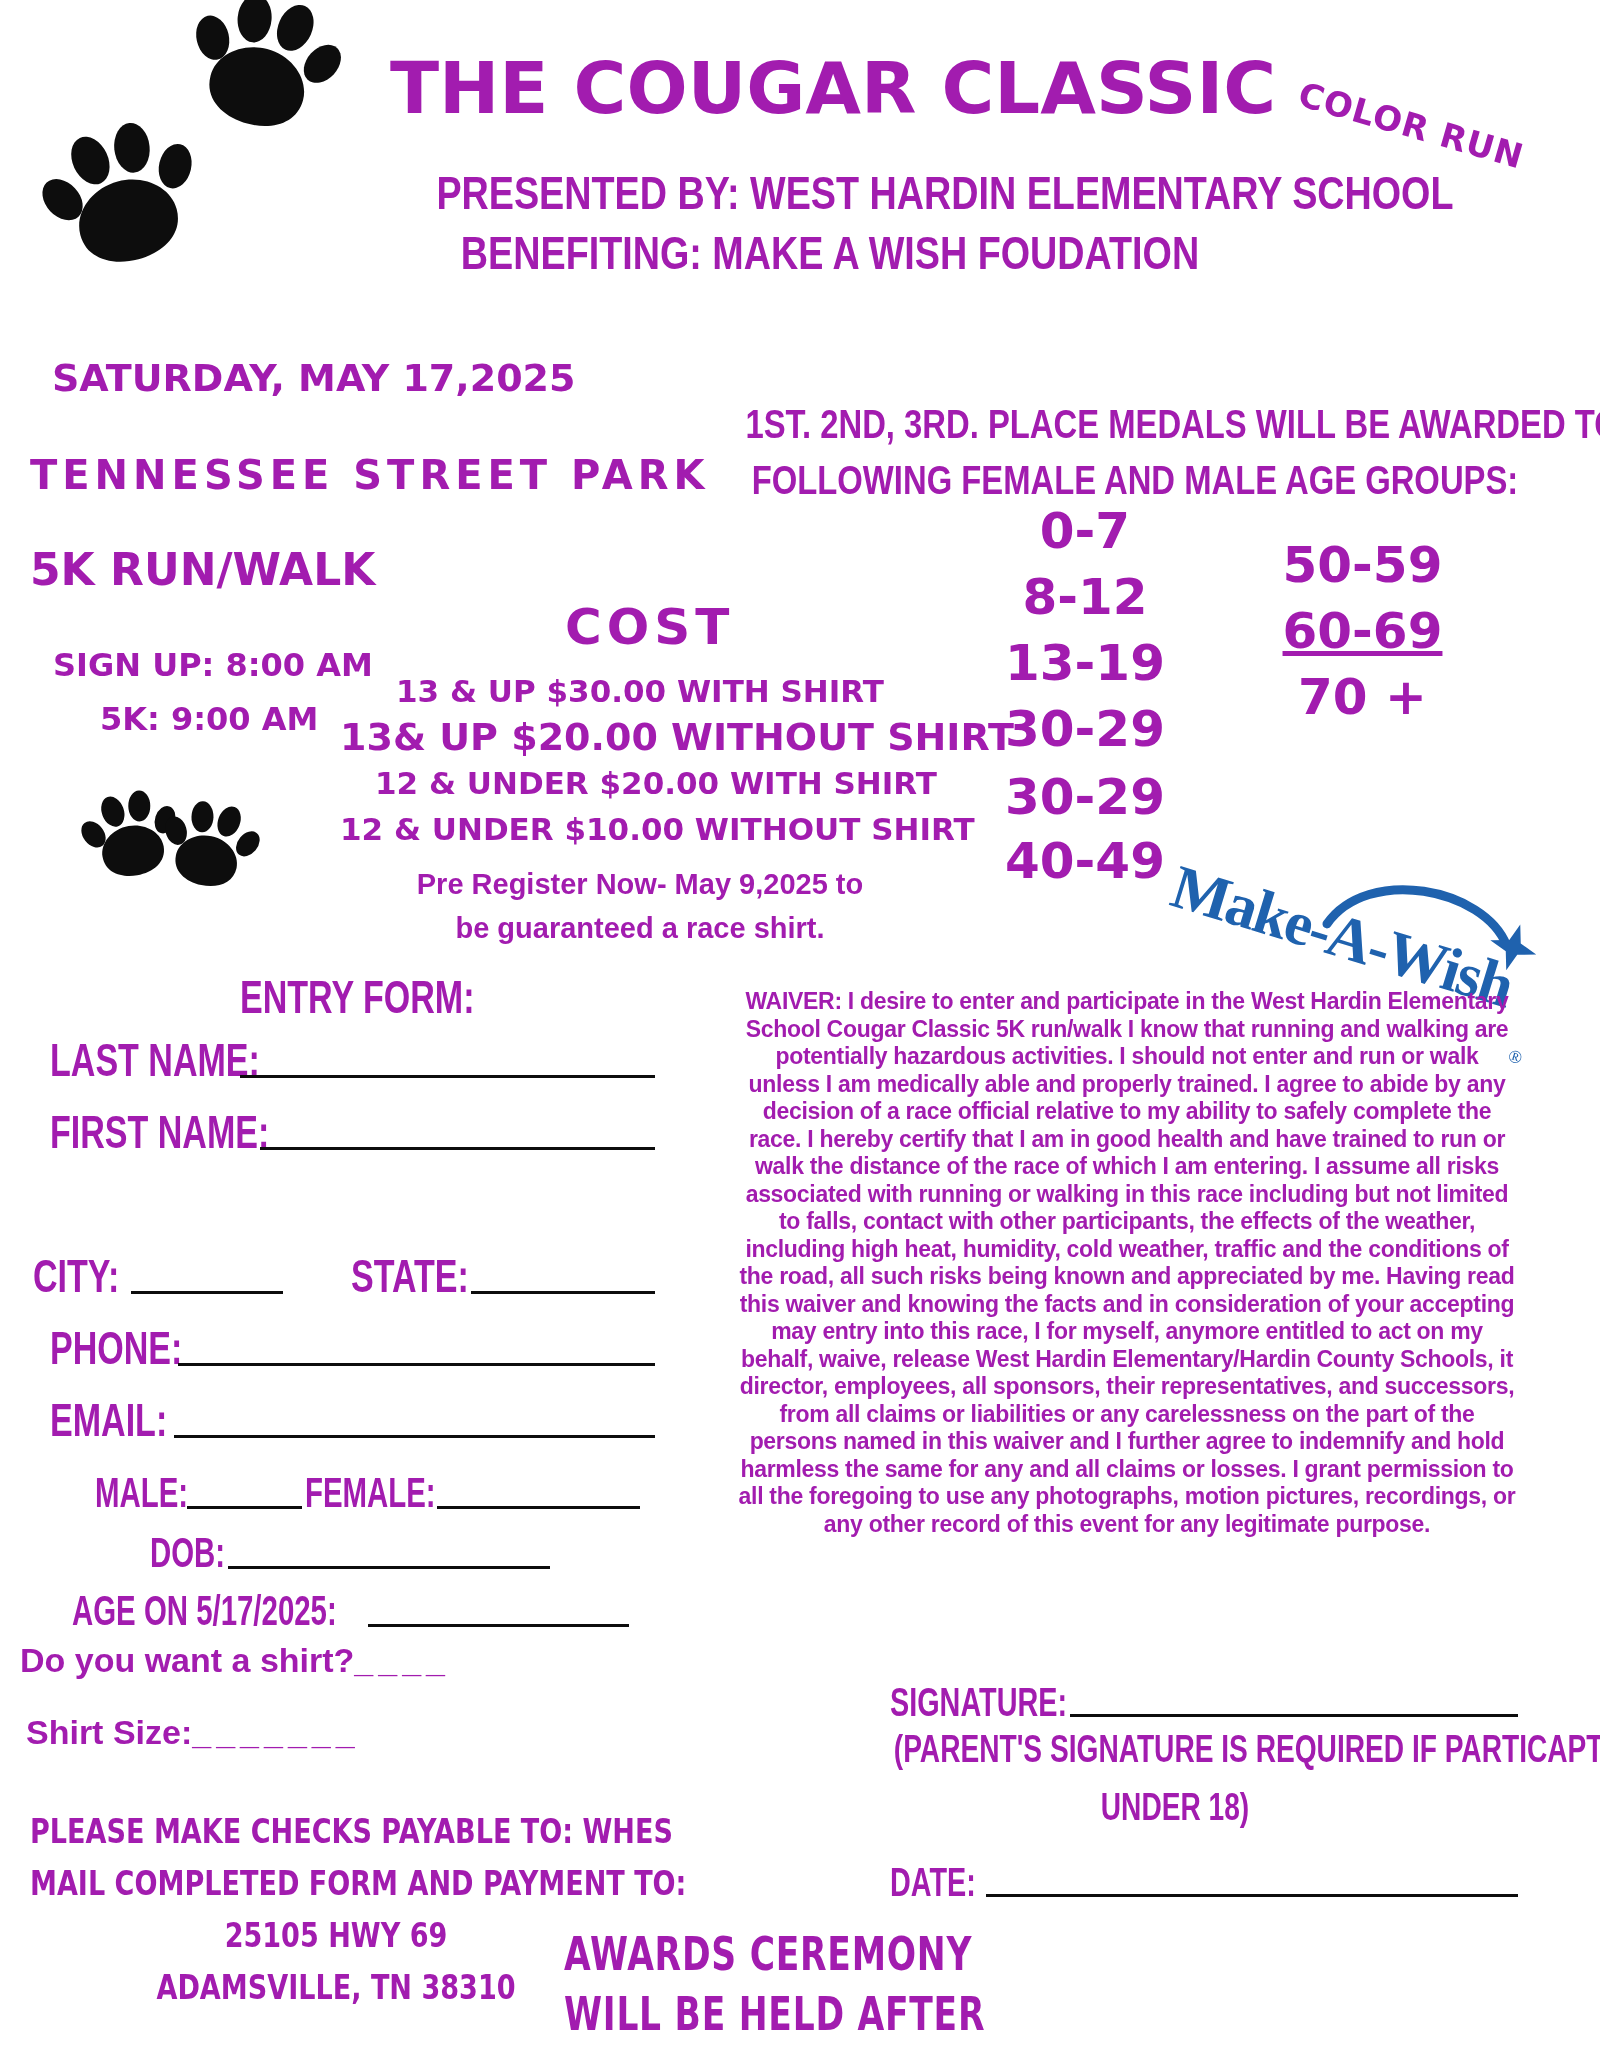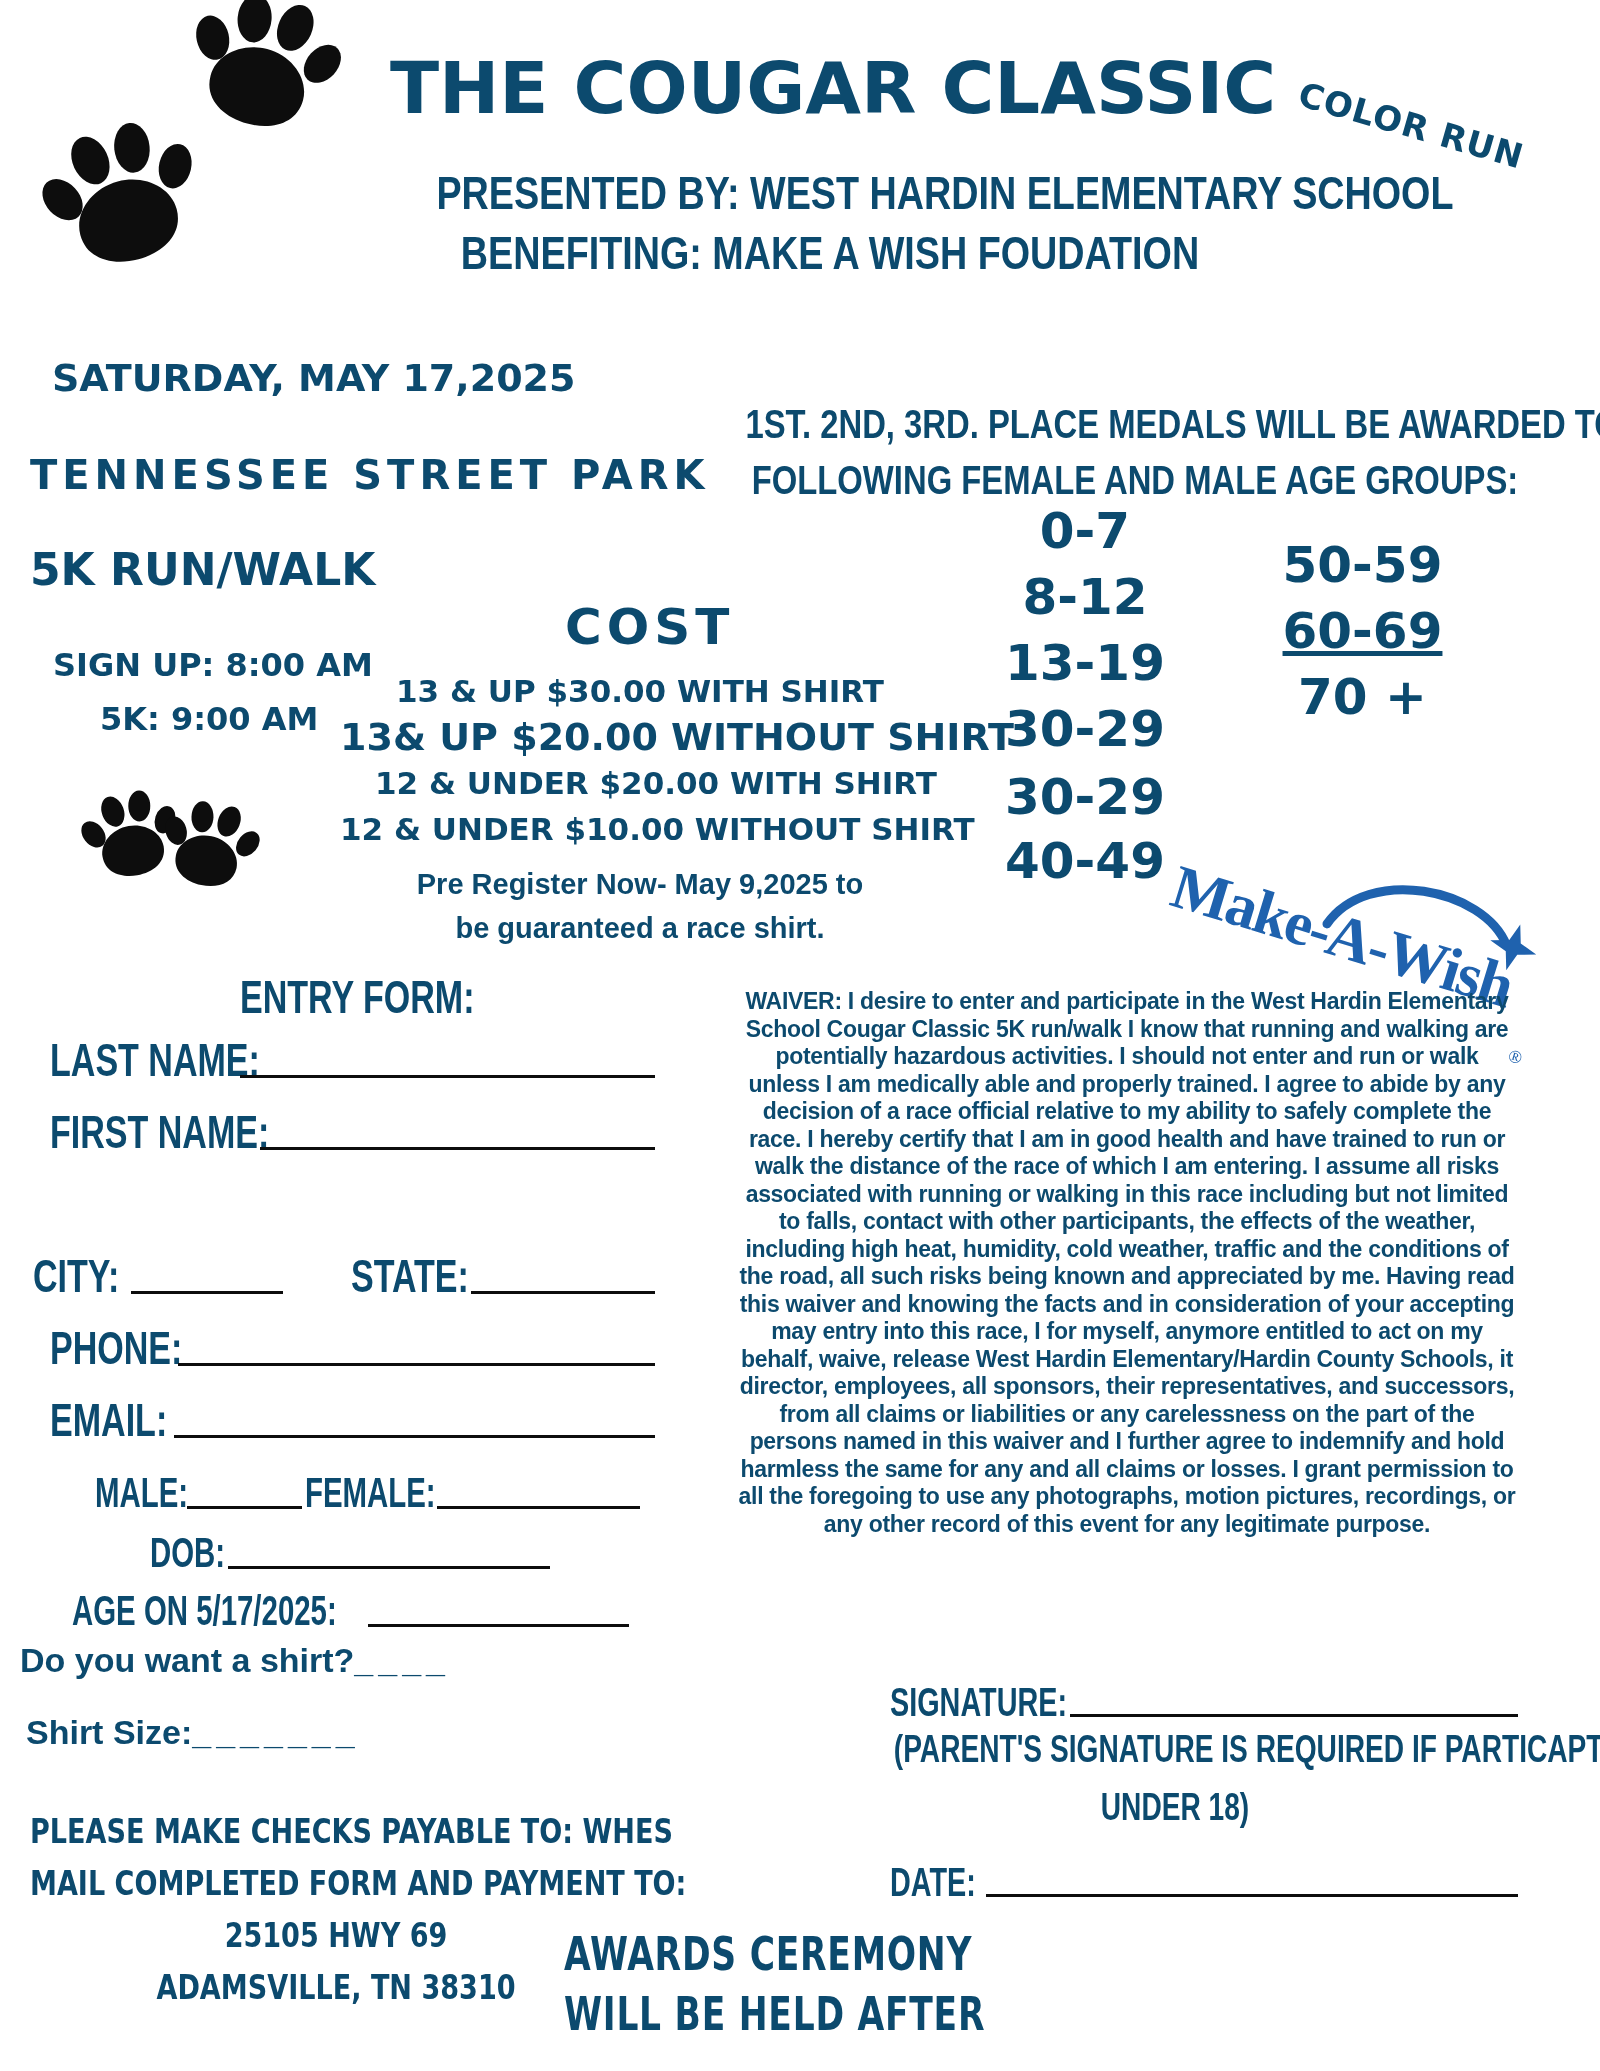--- a/index.html
+++ b/index.html
@@ -1,17 +1,17 @@
 <!DOCTYPE html>
 <html><head>
 <meta charset="utf-8">
 <style>
   html,body{margin:0;padding:0;background:#ffffff;}
   .page{position:relative;width:1600px;height:2071px;background:#fff;overflow:hidden;
-        font-family:"Liberation Sans",sans-serif;color:#0c4a6e;}
+        font-family:"Liberation Sans",sans-serif;color:#a21caf;}
   .abs{position:absolute;}
   .marker{font-family:"DejaVu Sans",sans-serif;font-weight:800;}
   .cond{font-family:"Liberation Sans",sans-serif;font-weight:700;}
   .round{font-family:"Liberation Sans",sans-serif;font-weight:700;}
   .nowrap{white-space:nowrap;}
   .ctr{text-align:center;}
   .scL{transform-origin:left bottom;}
   .scC{transform-origin:center bottom;}
   .frow{position:absolute;height:50px;}
   .frow .lbl{position:absolute;left:0;bottom:-2px;font-size:46px;line-height:1;font-weight:700;

